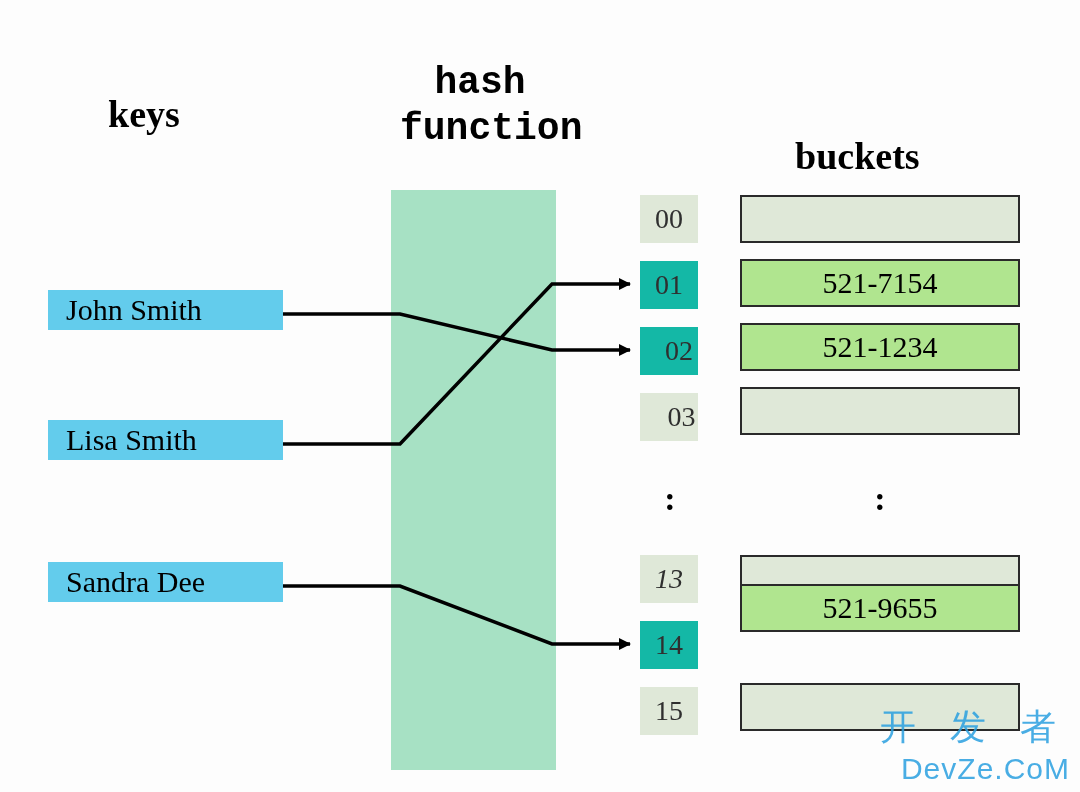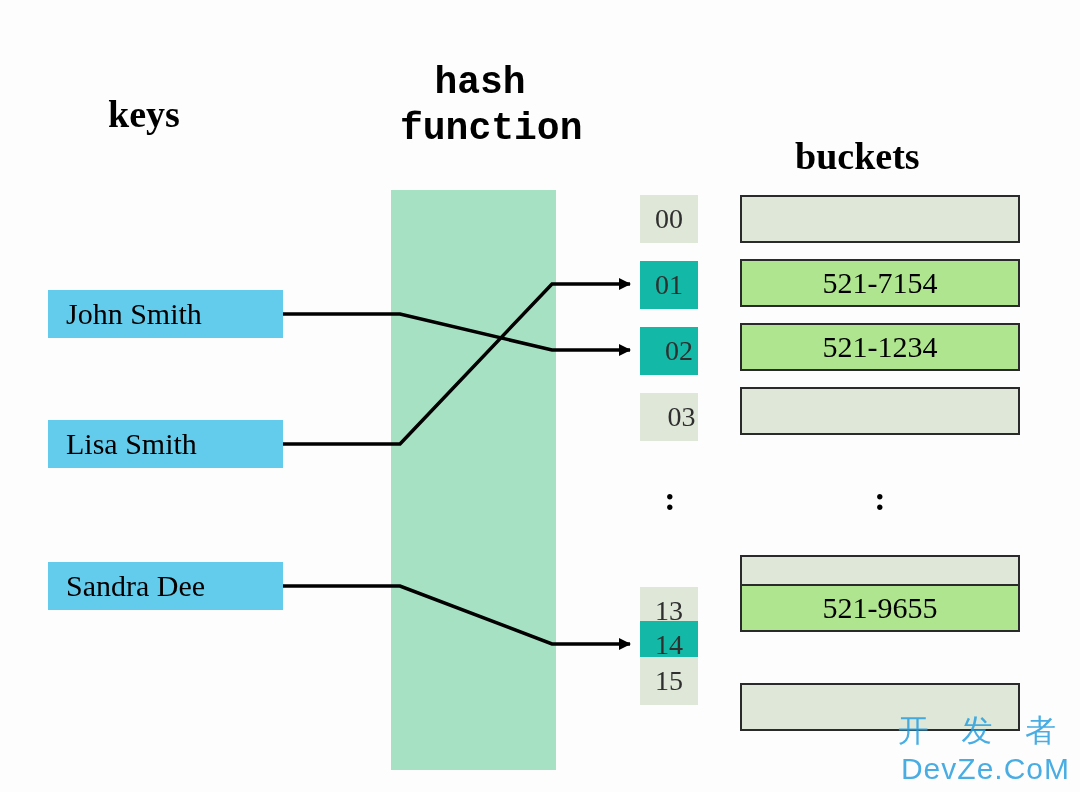--- a/index.html
+++ b/index.html
@@ -21,21 +21,21 @@
     position: absolute;
     font-size: 38px;
     font-weight: bold;
     color: #000;
     text-align: center;
     line-height: 1.2;
   }
   .key-box {
     position: absolute;
     width: 235px;
-    height: 48px;
+    height: 40px;
     background: #63ccec;
     color: #000;
     font-size: 30px;
     display: flex;
     align-items: center;
     padding-left: 18px;
     box-sizing: border-box;
   }
   .hashfn {
     position: absolute;
@@ -91,21 +91,21 @@
     width: 1080px;
     height: 792px;
     pointer-events: none;
   }
   .watermark-cn {
     position: absolute;
     right: 12px;
     bottom: 40px;
     color: #2aa0e0;
     font-family: sans-serif;
-    font-size: 31px;
+    font-size: 36px;
     letter-spacing: 12px;
     opacity: 0.85;
   }
   .watermark-en {
     position: absolute;
     right: 10px;
     bottom: 6px;
     color: #2aa0e0;
     font-family: sans-serif;
     font-size: 30px;
@@ -142,27 +142,27 @@
 
   <div class="idx-cell lilac" style="left:640px; top:327px;padding-left:20px;">02</div>
   <div class="bucket-cell green" style="left:740px; top:323px;">521-1234</div>
 
   <div class="idx-cell" style="left:640px; top:393px;padding-left:25px;">03</div>
   <div class="bucket-cell" style="left:740px; top:387px;"></div>
 
   <div class="ellipsis" style="left:660px; top:480px;">:</div>
   <div class="ellipsis" style="left:870px; top:480px;">:</div>
 
-  <div class="idx-cell" style="left:640px; top:587px;">13</div>
+  <div class="idx-cell" style="left:640px; top:555px;font-style:italic;">13</div>
   <div class="bucket-cell" style="left:740px; top:555px;"></div>
 
   <div class="idx-cell lilac" style="left:640px; top:621px;">14</div>
   <div class="bucket-cell green" style="left:740px; top:584px;">521-9655</div>
 
-  <div class="idx-cell" style="left:640px; top:657px;">15</div>
+  <div class="idx-cell" style="left:640px; top:687px;">15</div>
   <div class="bucket-cell" style="left:740px; top:683px;"></div>
 
   <svg class="svg-overlay" viewBox="0 0 1080 792">
     <defs>
       <marker id="arrowHead" markerWidth="14" markerHeight="14" refX="11" refY="6" orient="auto" markerUnits="userSpaceOnUse">
         <path d="M0,0 L12,6 L0,12 Z" fill="#000"></path>
       </marker>
     </defs>
 
     <path d="M283,314 L400,314 L552,350 L630,350" stroke="#000" stroke-width="3.5" fill="none" marker-end="url(#arrowHead)"></path>

